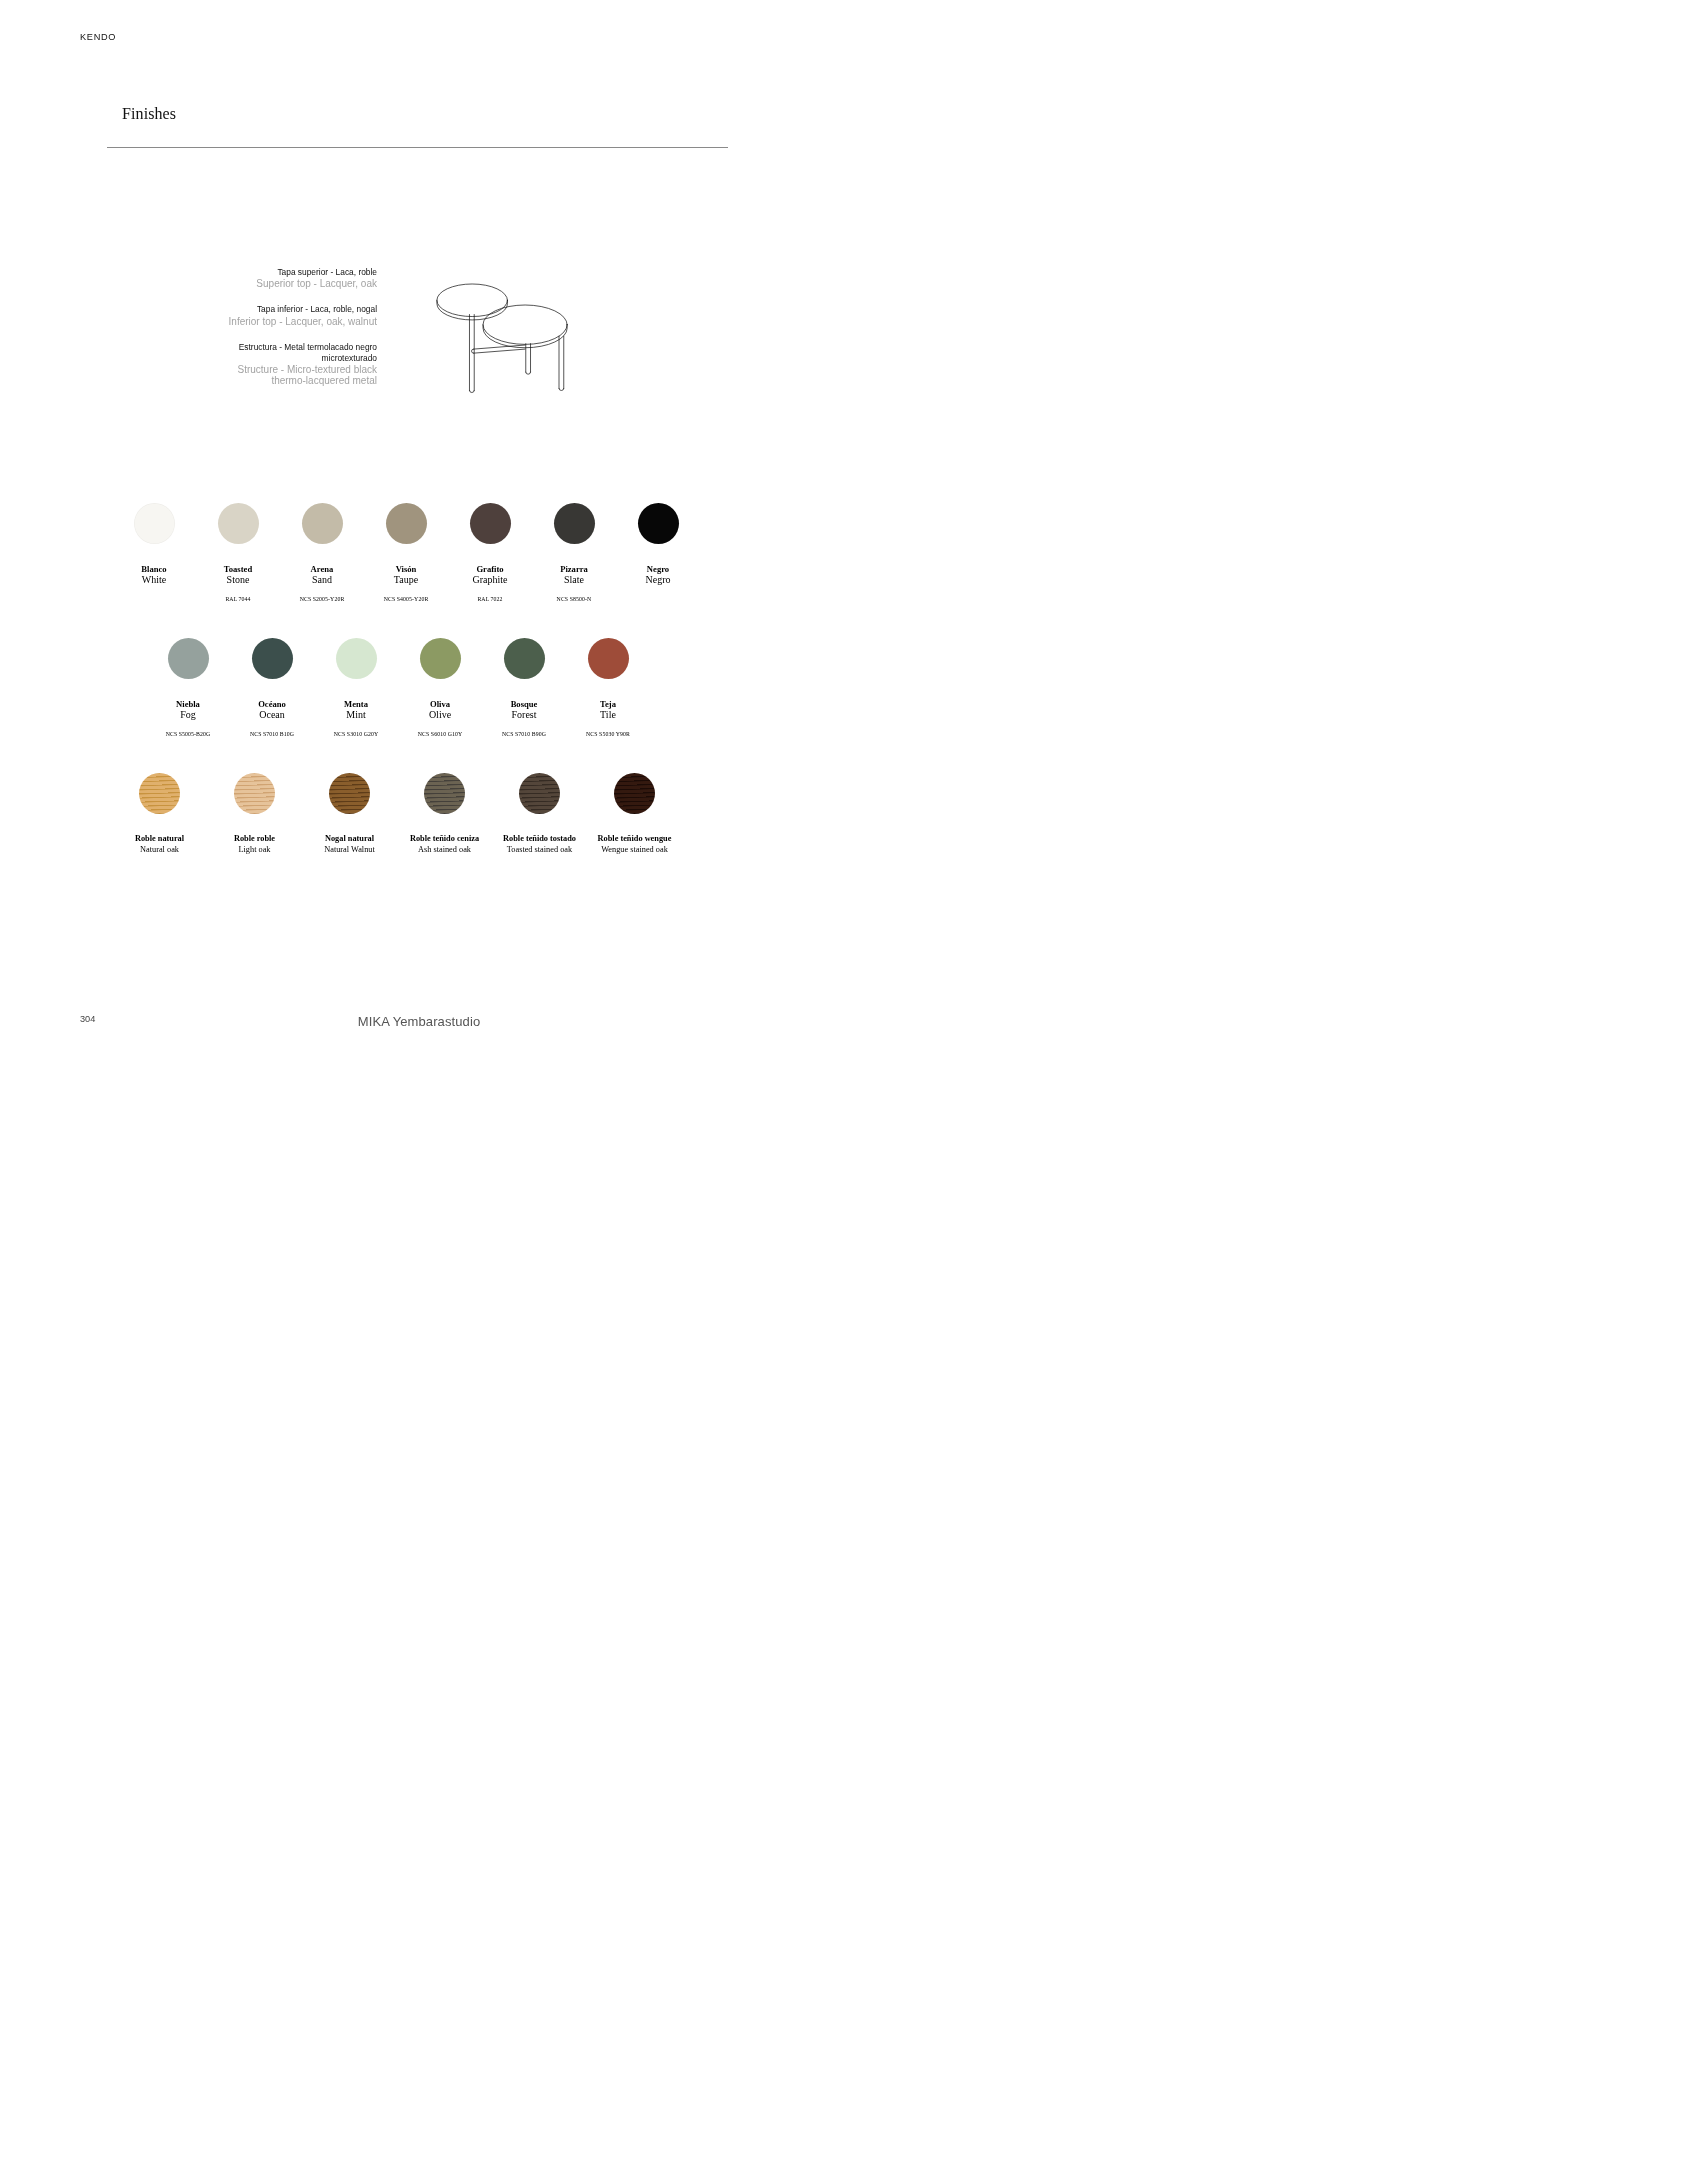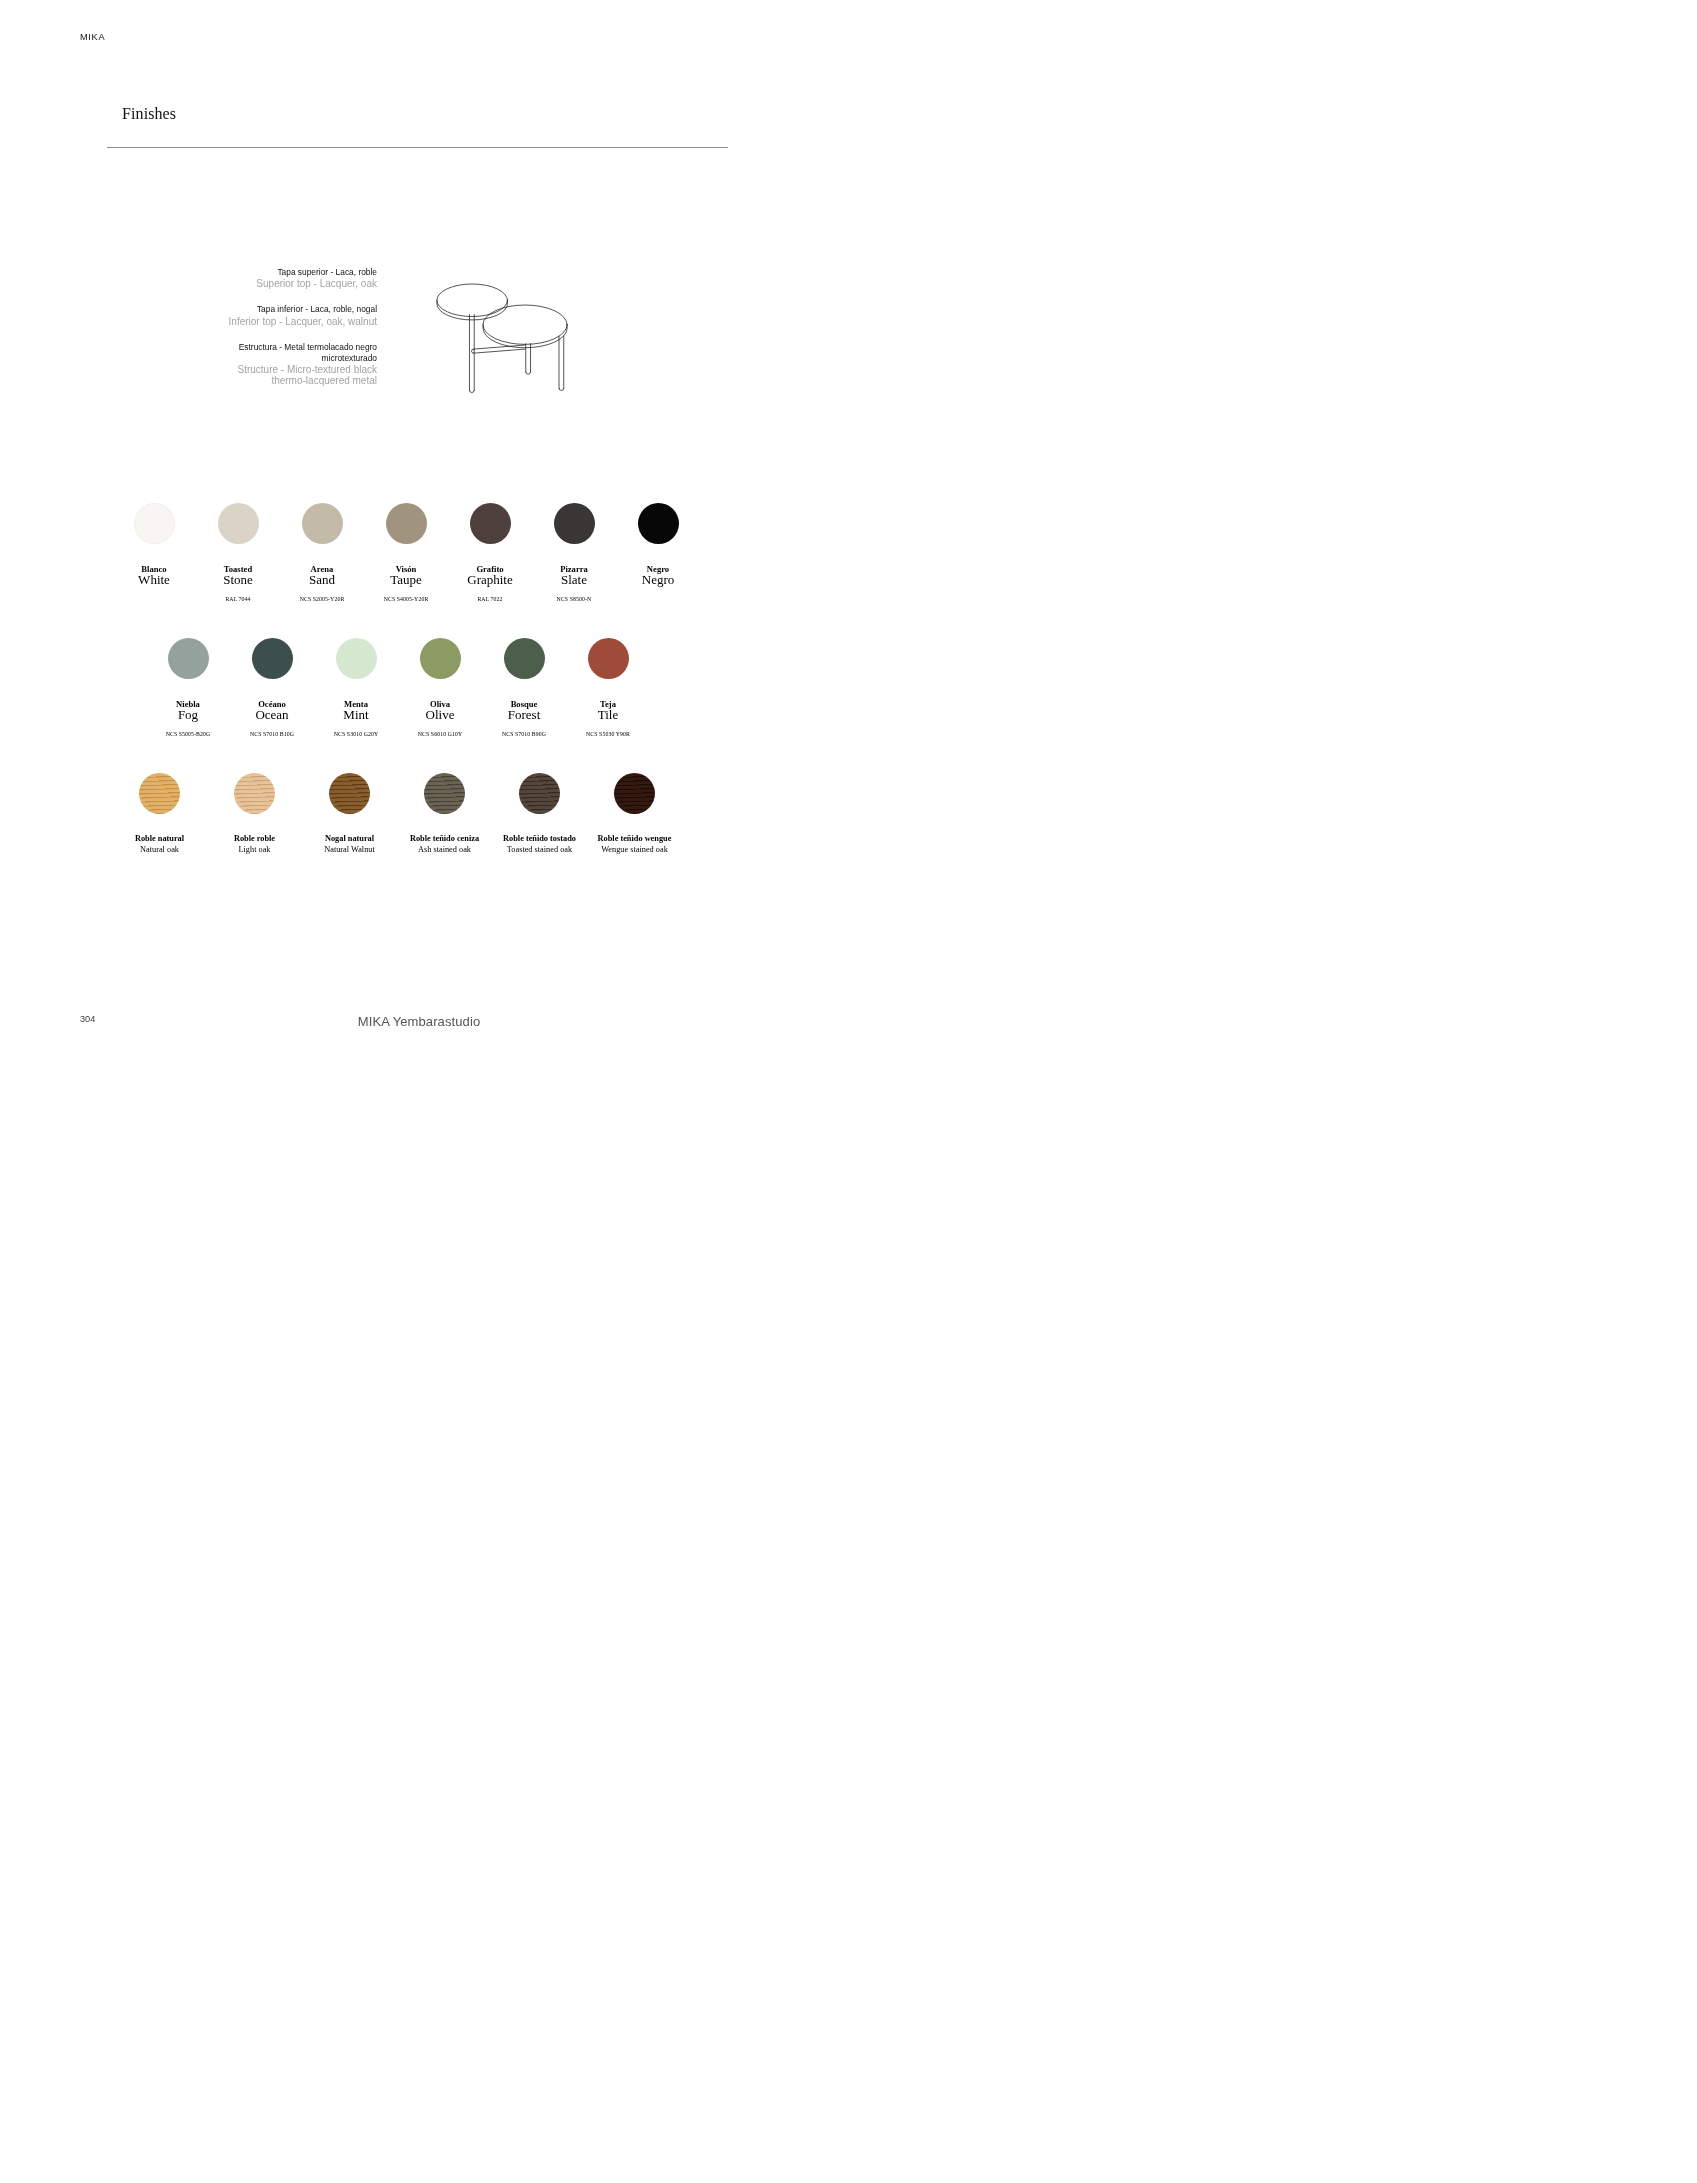--- a/index.html
+++ b/index.html
@@ -64,21 +64,21 @@
   .dot.blanco{box-shadow:inset 0 0 0 0.7px rgba(0,0,0,0.035);}
   .names{margin-top:20px;text-align:center;line-height:10.5px;}
   .name-es{
     display:block;
     font-family:"Liberation Serif", serif;
     font-weight:700;font-size:8.6px;color:#000;white-space:nowrap;
   }
   .name-en{
     display:block;
     font-family:"Liberation Serif", serif;
-    font-weight:400;font-size:13px;color:#000;white-space:nowrap;
+    font-weight:400;font-size:10px;color:#000;white-space:nowrap;
   }
   .code{
     display:block;margin-top:8.8px;
     font-family:"Liberation Serif", serif;
     font-size:5.8px;color:#000;white-space:nowrap;letter-spacing:0.1px;
     min-height:7.5px;
   }
 
   #row1{left:112px;top:503px;justify-content:flex-end;}
   #row2{left:146px;top:638px;}
@@ -96,21 +96,21 @@
     position:absolute;left:0;top:1014px;width:838px;text-align:center;
     font-family:"Liberation Sans", sans-serif;
     font-size:13px;color:#555;letter-spacing:0.1px;
   }
 </style>
 </head>
 <body>
 
 <div class="page">
 
-  <div class="brand">MIKA</div>
+  <div class="brand">KENDO</div>
 
   <div class="title">Finishes</div>
   <div class="rule"></div>
 
   <div class="annotations">
     <div class="anno">
       <span class="es">Tapa superior - Laca, roble</span>
       <span class="en">Superior top - Lacquer, oak</span>
     </div>
     <div class="anno">

